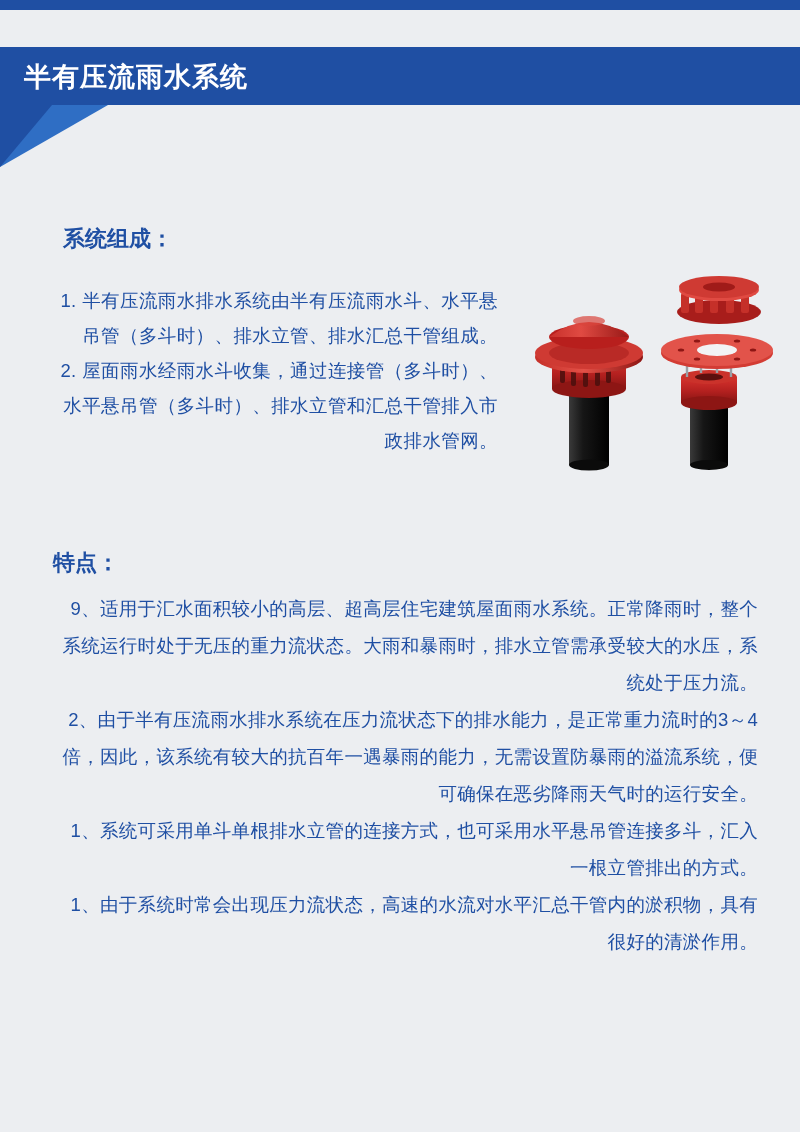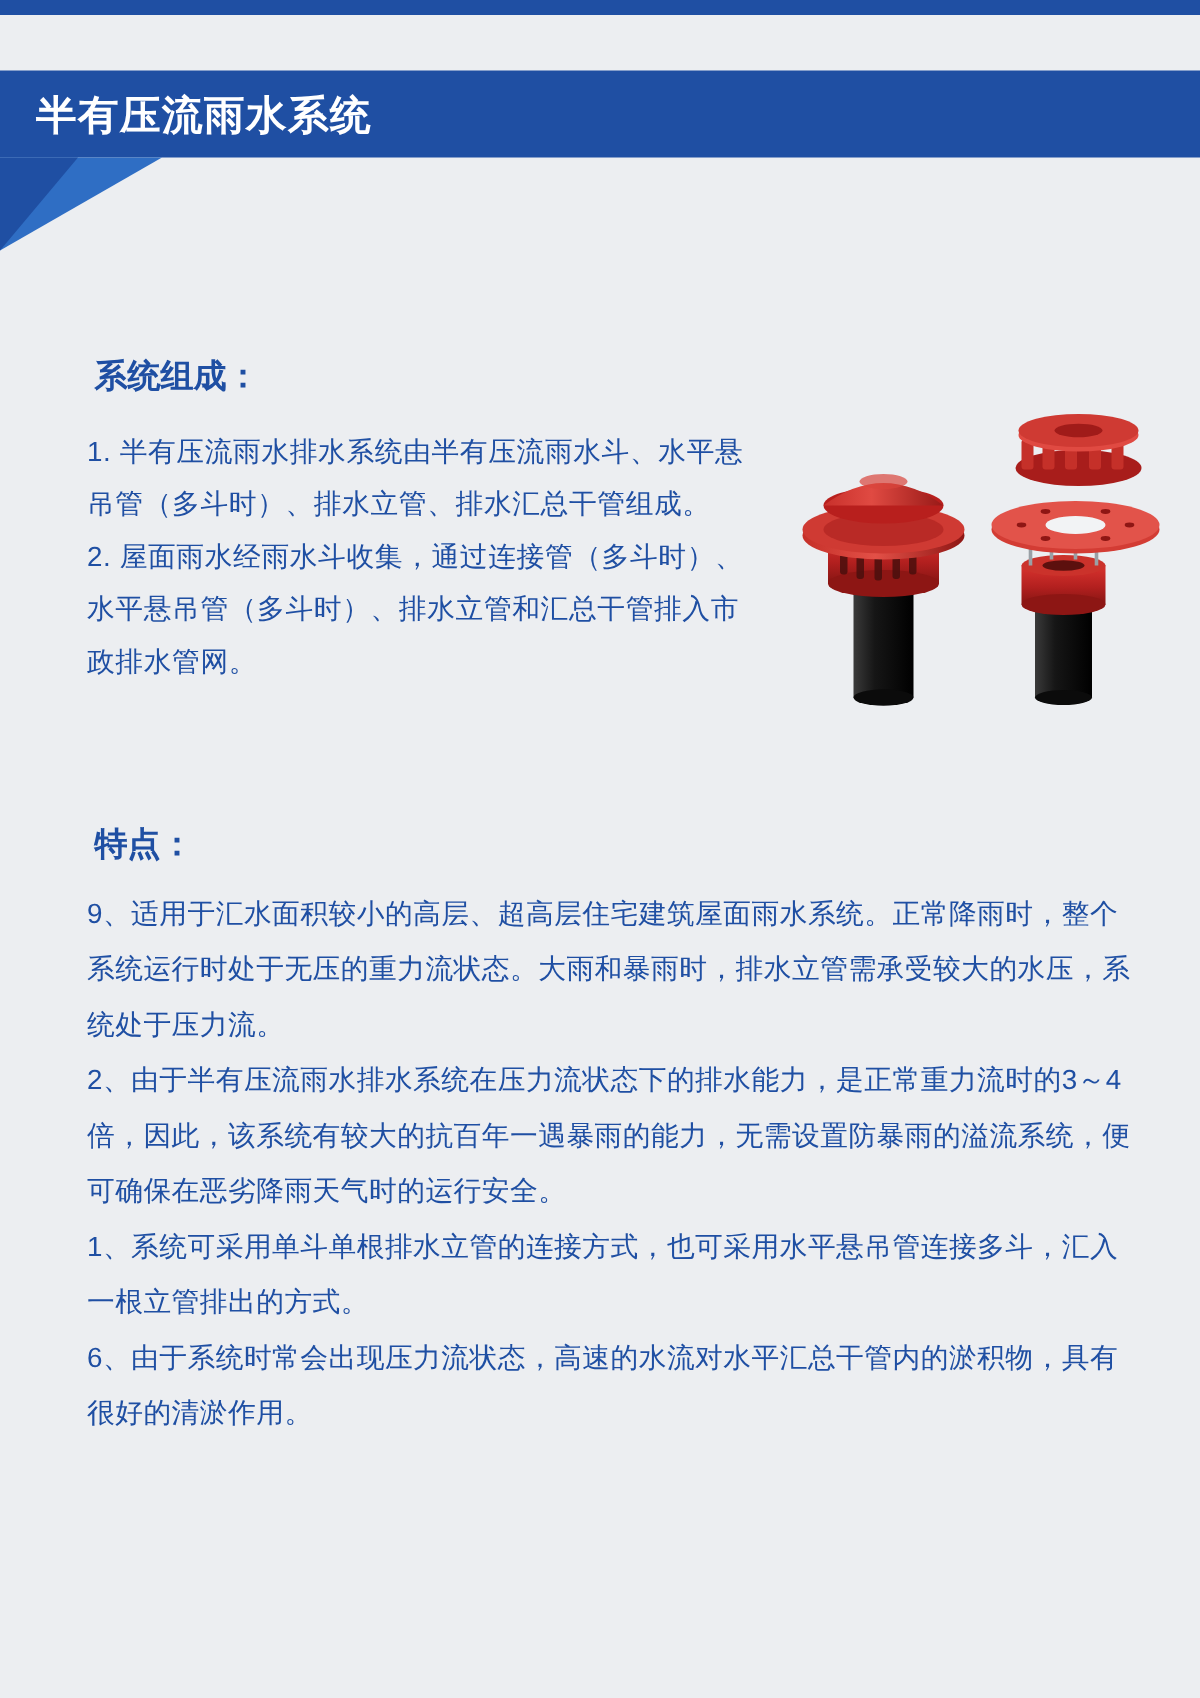--- a/index.html
+++ b/index.html
@@ -11,20 +11,21 @@
     height: 1132px;
     background: #ffffff;
     font-family: "Liberation Sans", "DejaVu Sans", sans-serif;
     overflow: hidden;
   }
   .page {
     position: relative;
     width: 800px;
     height: 1132px;
     background: #eceef1;
+    text-align: right;
   }
 
   
   .top-rule {
     position: absolute;
     left: 0;
     top: 0;
     width: 800px;
     height: 10px;
     background: #1f4fa3;
@@ -76,21 +77,21 @@
     top: 180px;
     width: 800px;
     height: 952px;
     background: #eceef1;
   }
 
   
   .sec1-title {
     position: absolute;
     left: 63px;
-    top: 237px;
+    top: 225px;
     font-size: 22px;
     font-weight: bold;
     color: #1f4fa3;
     line-height: 28px;
   }
   .sec1-body {
     position: absolute;
     left: 58px;
     top: 283px;
     width: 440px;
@@ -108,21 +109,21 @@
     position: absolute;
     left: 505px;
     top: 265px;
     width: 285px;
     height: 215px;
   }
 
   
   .sec2-title {
     position: absolute;
-    left: 63px;
+    left: 53px;
     top: 549px;
     font-size: 22px;
     font-weight: bold;
     color: #1f4fa3;
     line-height: 28px;
   }
   .sec2-body {
     position: absolute;
     left: 58px;
     top: 590px;
@@ -248,16 +249,16 @@
       <ellipse cx="214" cy="22" rx="40" ry="11" fill="#cf3a33"></ellipse>
       <ellipse cx="214" cy="22" rx="16" ry="4.5" fill="#a01b19"></ellipse>
     </g>
   </svg>
 
   <div class="sec2-title">特点：</div>
   <div class="sec2-body">
     <p>9、适用于汇水面积较小的高层、超高层住宅建筑屋面雨水系统。正常降雨时，整个系统运行时处于无压的重力流状态。大雨和暴雨时，排水立管需承受较大的水压，系统处于压力流。</p>
     <p>2、由于半有压流雨水排水系统在压力流状态下的排水能力，是正常重力流时的3～4倍，因此，该系统有较大的抗百年一遇暴雨的能力，无需设置防暴雨的溢流系统，便可确保在恶劣降雨天气时的运行安全。</p>
     <p>1、系统可采用单斗单根排水立管的连接方式，也可采用水平悬吊管连接多斗，汇入一根立管排出的方式。</p>
-    <p>6、由于系统时常会出现压力流状态，高速的水流对水平汇总干管内的淤积物，具有很好的清淤作用。</p>
+    <p>1、由于系统时常会出现压力流状态，高速的水流对水平汇总干管内的淤积物，具有很好的清淤作用。</p>
   </div>
 
 </div>
 
 </body></html>

